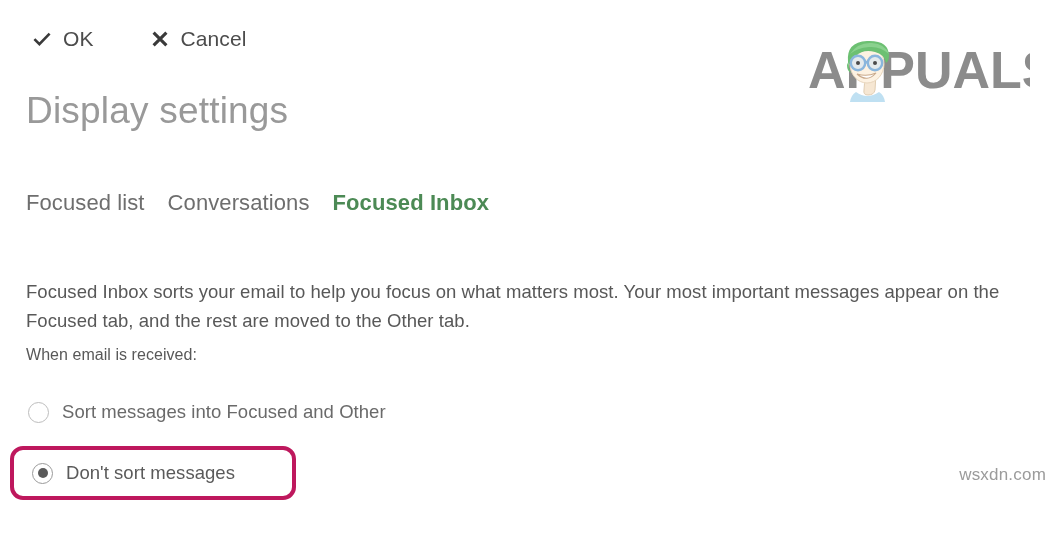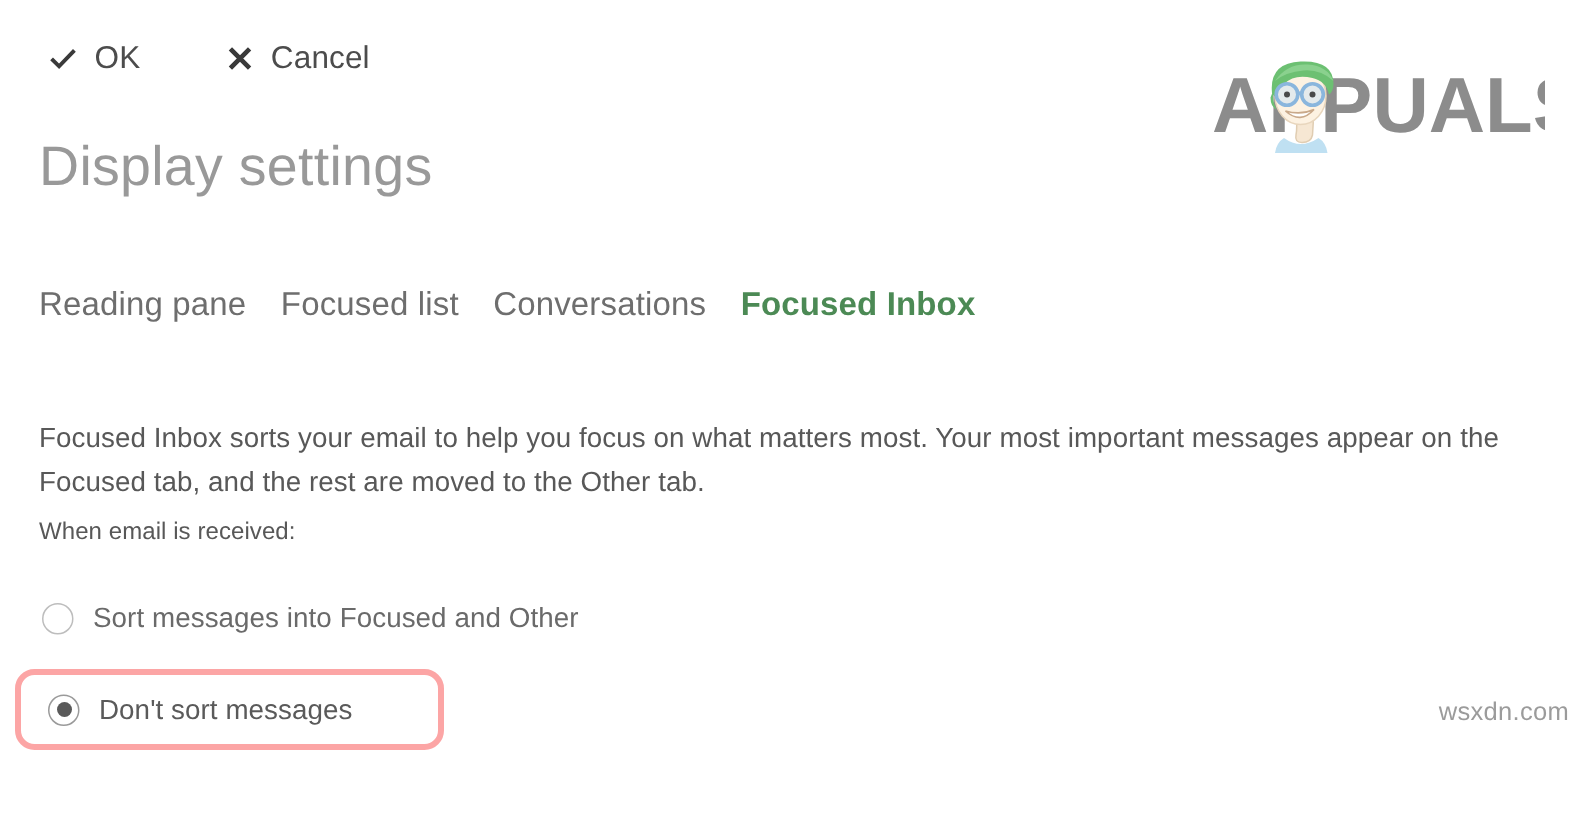--- a/index.html
+++ b/index.html
@@ -132,21 +132,21 @@
     padding-left: 28px;
     cursor: pointer;
   }
   .option-row.highlighted {
     position: relative;
     margin-top: 14px;
     margin-left: 10px;
     padding-left: 18px;
     width: 260px;
     height: 46px;
-    border: 4px solid #fca5a5;
+    border: 4px solid #be185d;
     border-radius: 13px;
     box-sizing: content-box;
     background: #ffffff;
   }
   .radio {
     position: relative;
     flex: 0 0 auto;
     width: 21px;
     height: 21px;
     border-radius: 50%;
@@ -220,21 +220,20 @@
           <path d="M3.6 3.6 L16.4 16.4 M16.4 3.6 L3.6 16.4" fill="none" stroke="#3a3a3a" stroke-width="3.1" stroke-linecap="butt"></path>
         </svg>
       </span>
       <span class="cmd-label">Cancel</span>
     </button>
   </div>
 
   <div class="page-title">Display settings</div>
 
   <div class="tab-strip">
-    <button class="tab">Reading pane</button>
     <button class="tab">Focused list</button>
     <button class="tab">Conversations</button>
     <button class="tab is-selected">Focused Inbox</button>
   </div>
 
   <p class="description">Focused Inbox sorts your email to help you focus on what matters most. Your most important messages appear on the Focused tab, and the rest are moved to the Other tab.</p>
 
   <div class="group-label">When email is received:</div>
 
   <div class="option-list">

